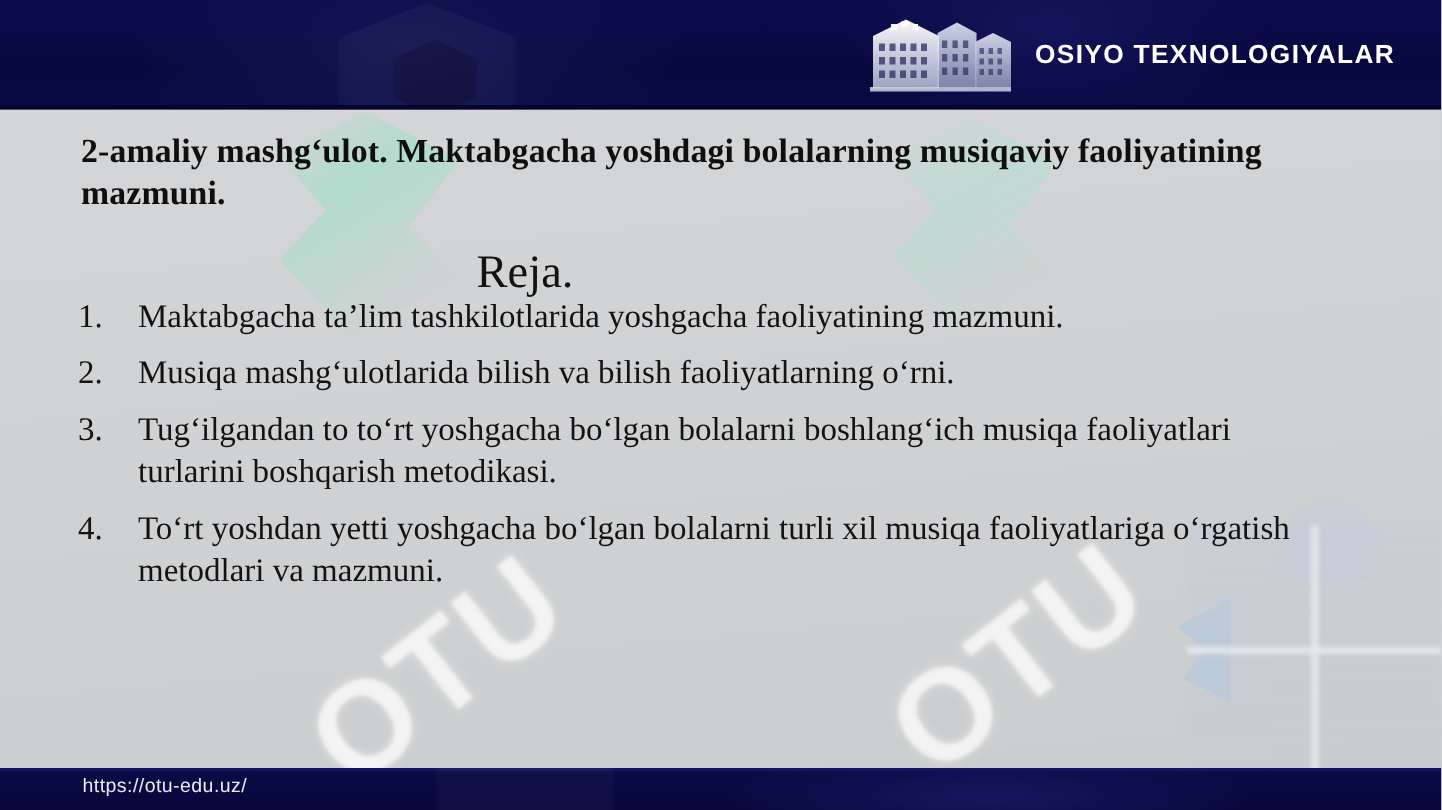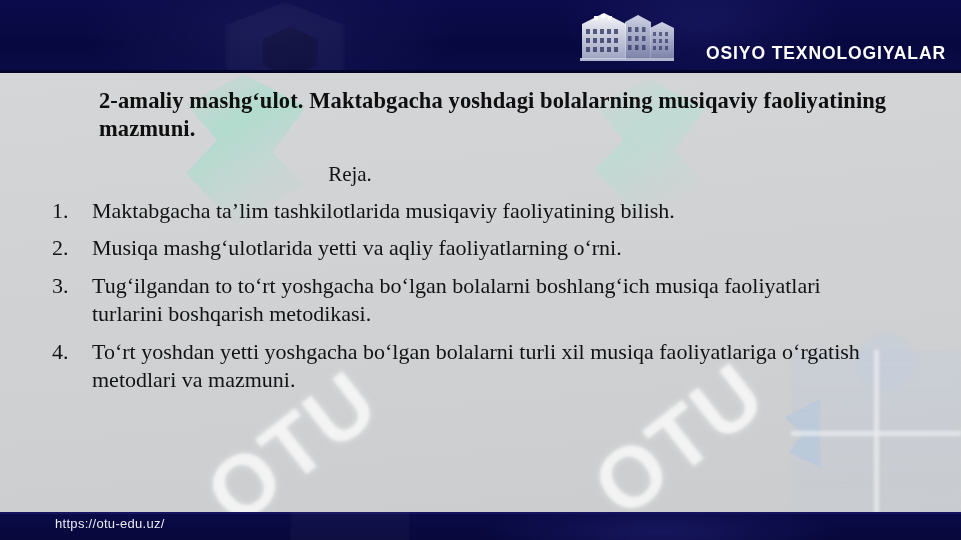--- a/index.html
+++ b/index.html
@@ -139,22 +139,22 @@
     background: rgba(0,0,0,0.18);
     clip-path: polygon(50% 0%, 100% 26%, 100% 74%, 50% 100%, 0% 74%, 0% 26%);
     filter: blur(3px);
   }
 
   .brand {
     position: absolute;
     left: 578px;
     top: 8px;
     display: flex;
-    align-items: flex-end;
-    gap: 28px;
+    align-items: center;
+    gap: 12px;
   }
   .brand-logo {
     width: 100px;
     height: 56px;
     flex: 0 0 auto;
   }
   .brand-text {
     color: #ffffff;
     font-family: "Liberation Sans", sans-serif;
     font-weight: 700;
@@ -180,30 +180,29 @@
     position: absolute;
     left: 54px;
     top: 14px;
     width: 830px;
     font-family: "Liberation Serif", "DejaVu Serif", serif;
     font-weight: 700;
     font-size: 22.5px;
     line-height: 1.26;
     color: #100f10;
     letter-spacing: 0.1px;
-    margin-left: 45px;
   }
 
   .reja {
     position: absolute;
     left: 0;
     top: 89px;
     width: 700px;
     text-align: center;
-    font-size: 21px;
+    font-size: 31px;
     color: #141314;
     line-height: 1.2;
   }
 
   .list {
     position: absolute;
     left: 48px;
     top: 124px;
     width: 860px;
     margin: 0;
@@ -365,25 +364,25 @@
 
   <div class="content">
 
     <div class="doc-title">2-amaliy mashg‘ulot. Maktabgacha yoshdagi bolalarning musiqaviy faoliyatining mazmuni.</div>
 
     <div class="reja">Reja.</div>
 
     <ol class="list">
       <li>
         <span class="num">1.</span>
-        <span class="txt">Maktabgacha ta’lim tashkilotlarida musiqaviy faoliyatining bilish.</span>
+        <span class="txt">Maktabgacha ta’lim tashkilotlarida yoshgacha faoliyatining mazmuni.</span>
       </li>
       <li>
         <span class="num">2.</span>
-        <span class="txt">Musiqa mashg‘ulotlarida yetti va aqliy faoliyatlarning o‘rni.</span>
+        <span class="txt">Musiqa mashg‘ulotlarida bilish va bilish faoliyatlarning o‘rni.</span>
       </li>
       <li>
         <span class="num">3.</span>
         <span class="txt">Tug‘ilgandan to to‘rt yoshgacha bo‘lgan bolalarni boshlang‘ich musiqa faoliyatlari  turlarini boshqarish metodikasi.</span>
       </li>
       <li>
         <span class="num">4.</span>
         <span class="txt">To‘rt yoshdan yetti yoshgacha bo‘lgan bolalarni turli xil musiqa faoliyatlariga o‘rgatish metodlari va mazmuni.</span>
       </li>
     </ol>

